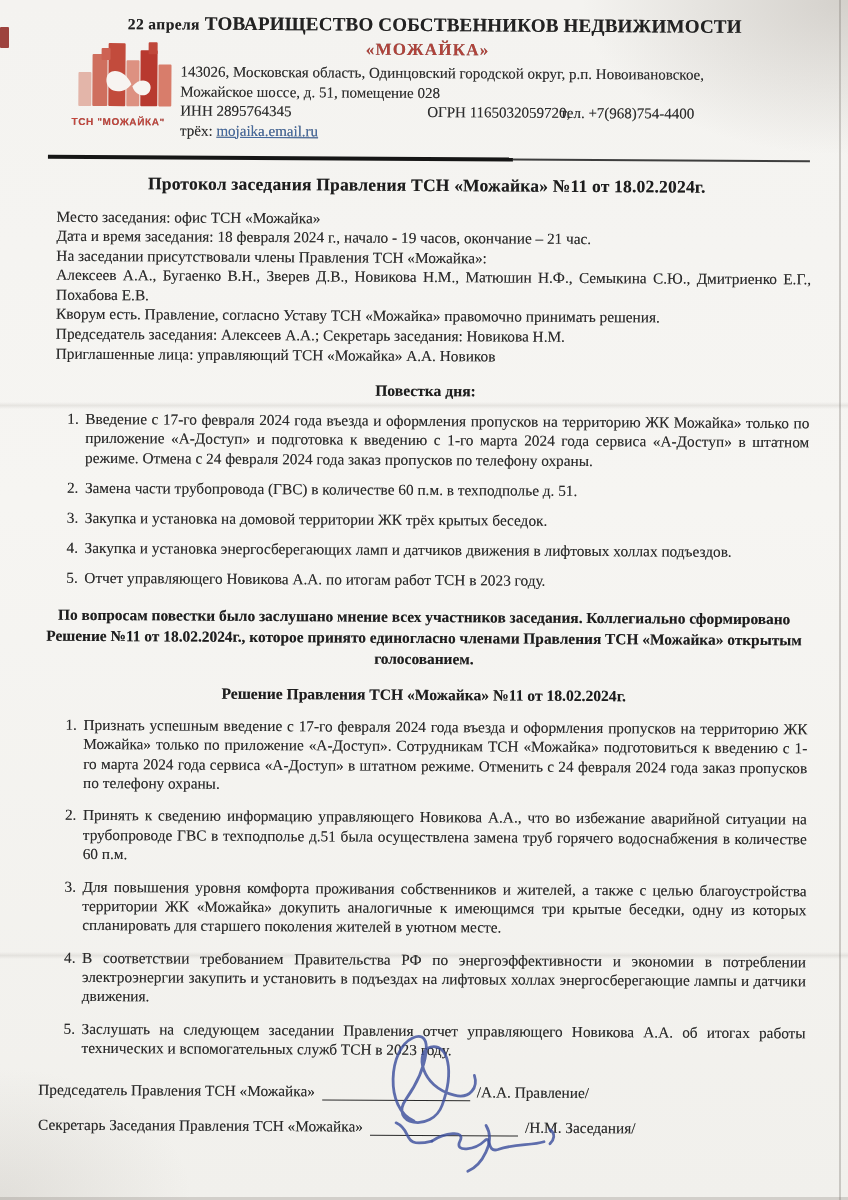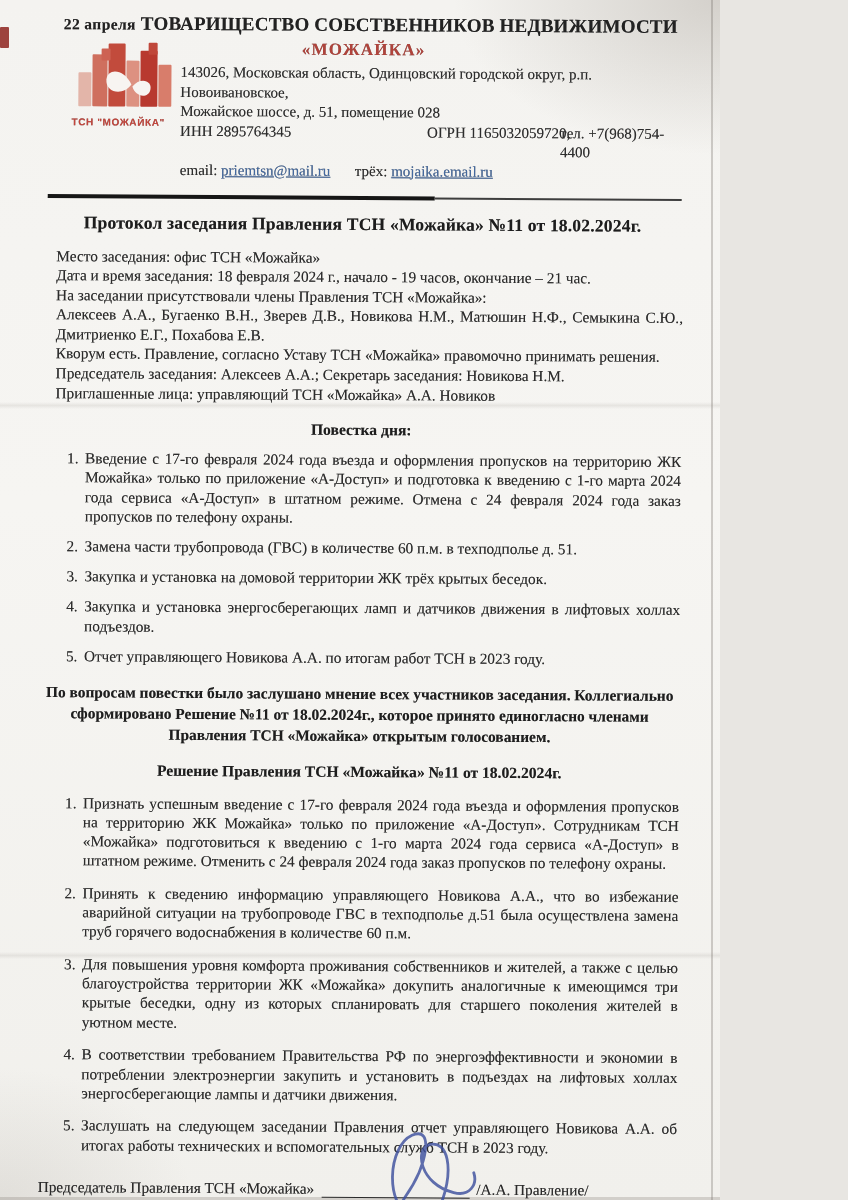--- a/index.html
+++ b/index.html
@@ -1,17 +1,17 @@
 <!DOCTYPE html>
 <html lang="ru"><head>
 <meta charset="utf-8">
 <style>
   html,body{margin:0;padding:0;background:#e8e6e2;}
   .page{
-    position:relative;width:720px;height:1200px;overflow:hidden;
+    position:relative;width:848px;height:1200px;overflow:hidden;
     font-family:"Liberation Serif","DejaVu Serif",serif;color:#2b2b2b;
     background:
       radial-gradient(430px 250px at 100% 0%, rgba(173,167,159,.45), rgba(173,167,159,0) 62%),
       radial-gradient(320px 220px at 0% 100%, rgba(168,162,154,.22), rgba(168,162,154,0) 60%),
       linear-gradient(180deg,#f4f3f0 0%,#f6f5f2 42%,#f1f0ec 100%);
     text-shadow:0 0 .4px rgba(45,45,45,.55);
   }
   .corner-mark{position:absolute;left:0;top:27px;width:9px;height:21px;background:#93302a;border-radius:1px;opacity:.9;}
   .fold{position:absolute;left:0;right:0;height:7px;background:linear-gradient(180deg,rgba(150,145,138,0),rgba(150,145,138,.16),rgba(150,145,138,0));}
   .fold.f1{top:402px}.fold.f2{top:952px}
@@ -85,24 +85,20 @@
       <div class="logo-caption" id="logo-caption" style="color: rgb(196, 69, 60);">ТСН "МОЖАЙКА"</div>
     </div>
 
     <div class="contact">
       <div>143026, Московская область, Одинцовский городской округ, р.п. Новоивановское,</div>
       <div>Можайское шоссе, д. 51, помещение 028</div>
       <div class="contact-grid">
         <span>ИНН 2895764345</span>
         <span class="pad-ogrn">ОГРН 1165032059720,</span>
         <span>тел. +7(968)754-4400</span>
-        <span>
-          <span>email:</span>
-          <span class="link">priemtsn@mail.ru</span>
-        </span>
         <span>
           <span>трёх:</span>
           <span class="link">mojaika.email.ru</span>
         </span>
       </div>
     </div>
 
     <div class="divider">
       <div class="thick"></div>
         <div class="thin"></div>

